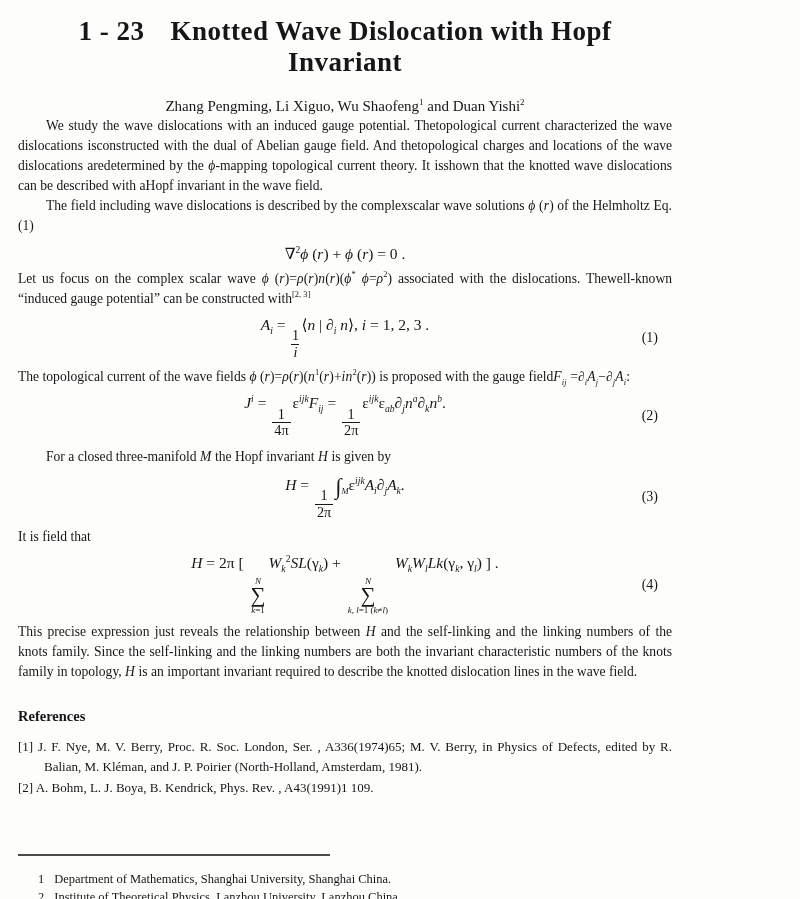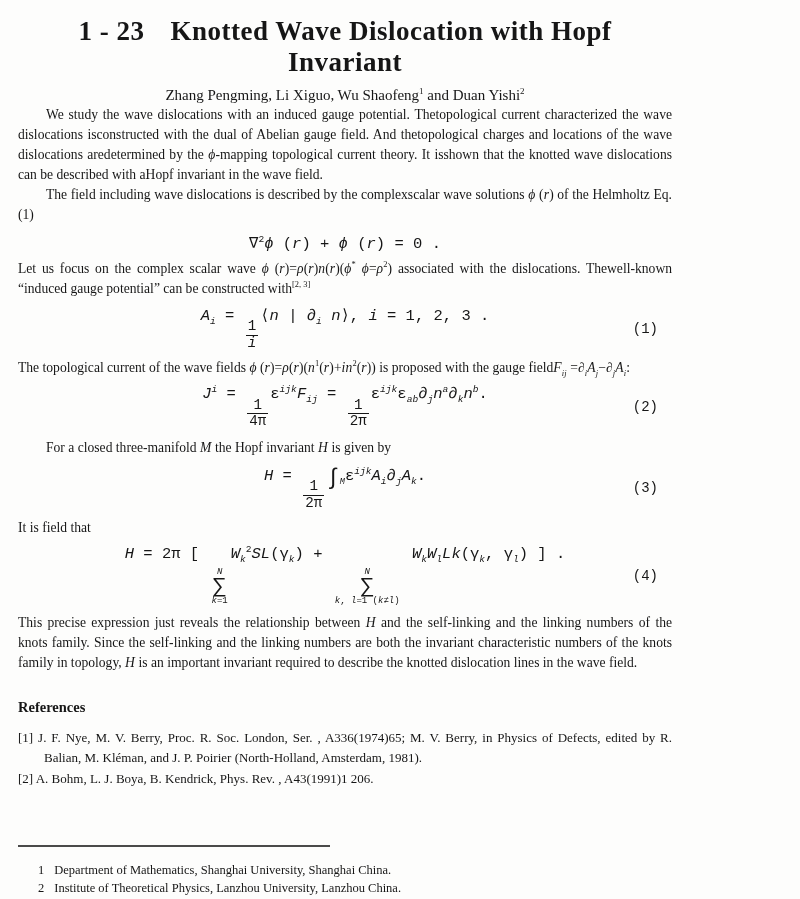--- a/index.html
+++ b/index.html
@@ -18,21 +18,21 @@
   
   .title {
     margin: 4px 0 0 0;
     text-align: center;
     font-size: 27px;
     font-weight: bold;
     letter-spacing: 0.5px;
   }
   .title .paper-no { margin-right: 26px; }
   .authors {
-    margin-top: 9px;
+    margin-top: 20px;
     text-align: center;
     font-size: 15px;
   }
   .authors sup { font-size: 0.6em; }
   
   .para {
     margin: 0;
     font-size: 13.6px;
     line-height: 1.47;
     text-align: justify;
@@ -40,21 +40,20 @@
   .para.indent { text-indent: 28px; }
   .para.first { margin-top: 1px; }
   .para i { letter-spacing: 0.2px; }
   sup, sub { font-size: 0.62em; line-height: 0; }
   
   .eq-row {
     display: grid;
     grid-template-columns: 42px 1fr 42px;
     align-items: center;
     margin: 7px 0;
-    font-family: Liberation Mono, monospace;
   }
   .eq-center {
     text-align: center;
     font-size: 15.5px;
   }
   .eq-num {
     text-align: right;
     font-size: 14px;
     padding-right: 14px;
   }
@@ -182,21 +181,21 @@
         </span> <i>W</i><sub><i>k</i></sub><i>W</i><sub><i>l</i></sub><i>Lk</i>(γ<sub><i>k</i></sub>, γ<sub><i>l</i></sub>) ] .</span>
     <span class="eq-num">(4)</span>
   </div>
 
   <p class="para" style="margin-top:6px;">This precise expression just reveals the relationship between <i>H</i> and the self-linking and the linking numbers of the knots family. Since the self-linking and the linking numbers are both the invariant characteristic numbers of the knots family in topology, <i>H</i> is an important invariant required to describe the knotted dislocation lines in the wave field.</p>
 
   <h2 class="refs-heading">References</h2>
 
   <div class="refs-list">
     <p class="ref"><span>[1]</span> <span>J. F. Nye, M. V. Berry, Proc. R. Soc. London, Ser. , A336(1974)65; M. V. Berry, in Physics of Defects, edited by R. Balian, M. Kléman, and J. P. Poirier (North-Holland, Amsterdam, 1981).</span></p>
-    <p class="ref"><span>[2]</span> <span>A. Bohm, L. J. Boya, B. Kendrick, Phys. Rev. , A43(1991)1 206.</span></p>
+    <p class="ref"><span>[2]</span> <span>A. Bohm, L. J. Boya, B. Kendrick, Phys. Rev. , A43(1991)1 109.</span></p>
   </div>
 
   <div class="footnote-block">
     <hr class="footnote-rule">
     <div class="footnote">
         <span>1</span>
         <span>Department of Mathematics, Shanghai University, Shanghai China.</span>
       </div>
     <div class="footnote">
         <span>2</span>

